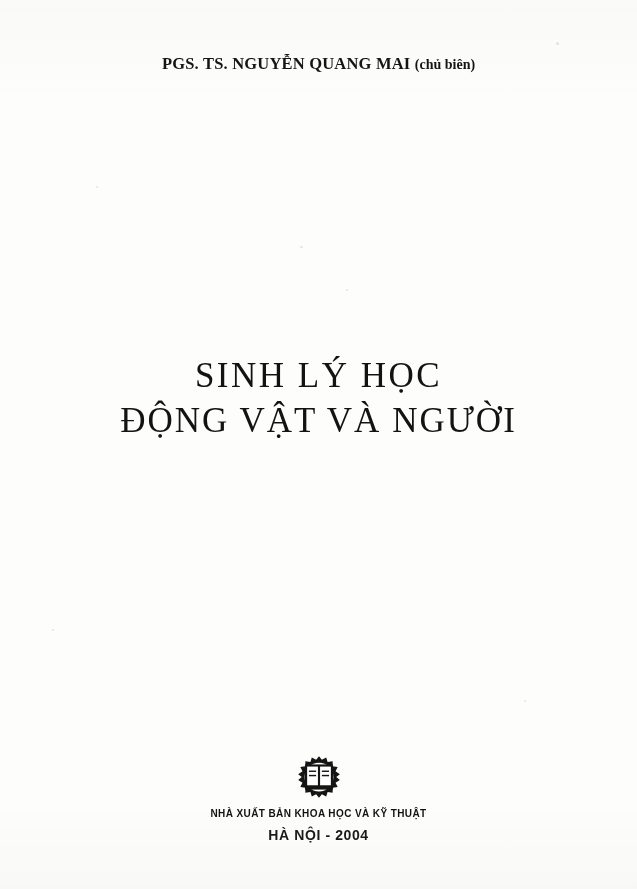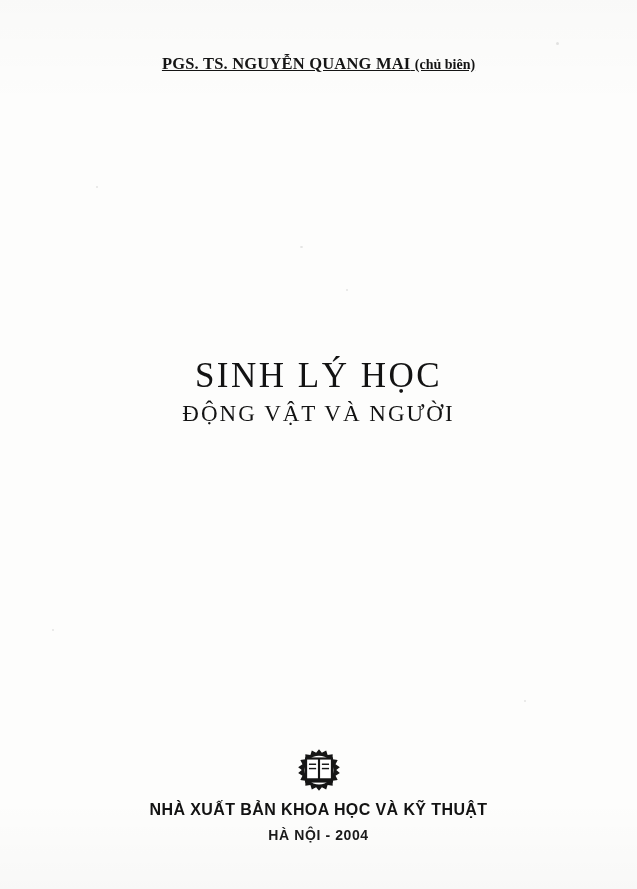--- a/index.html
+++ b/index.html
@@ -27,21 +27,20 @@
     position: absolute;
     top: 54px;
     left: 0;
     right: 0;
     text-align: center;
     font-family: "Liberation Serif", serif;
     font-weight: bold;
     font-size: 16.5px;
     letter-spacing: 0.2px;
     color: #151515;
-    text-decoration: underline;
   }
   .author .editor-note {
     font-size: 14px;
     letter-spacing: 0;
   }
   .title-block {
     position: absolute;
     top: 355px;
     left: 0;
     right: 0;
@@ -49,21 +48,21 @@
   }
   .title-line1 {
     font-family: "Liberation Serif", serif;
     font-size: 35px;
     letter-spacing: 2.5px;
     color: #131313;
     line-height: 1.18;
   }
   .title-line2 {
     font-family: "Liberation Serif", serif;
-    font-size: 23px;
+    font-size: 35px;
     letter-spacing: 2.0px;
     color: #131313;
     line-height: 1.18;
     margin-top: 4px;
   }
   .publisher-block {
     position: absolute;
     bottom: 46px;
     left: 0;
     right: 0;
@@ -71,21 +70,21 @@
   }
   .logo {
     width: 46px;
     height: 46px;
     margin: 0 auto 8px auto;
     display: block;
   }
   .publisher-name {
     font-family: "Liberation Sans", sans-serif;
     font-weight: bold;
-    font-size: 16px;
+    font-size: 10px;
     letter-spacing: 0.4px;
     color: #131313;
   }
   .publisher-place {
     font-family: "Liberation Sans", sans-serif;
     font-weight: bold;
     font-size: 14px;
     letter-spacing: 0.6px;
     color: #1a1a1a;
     margin-top: 8px;

